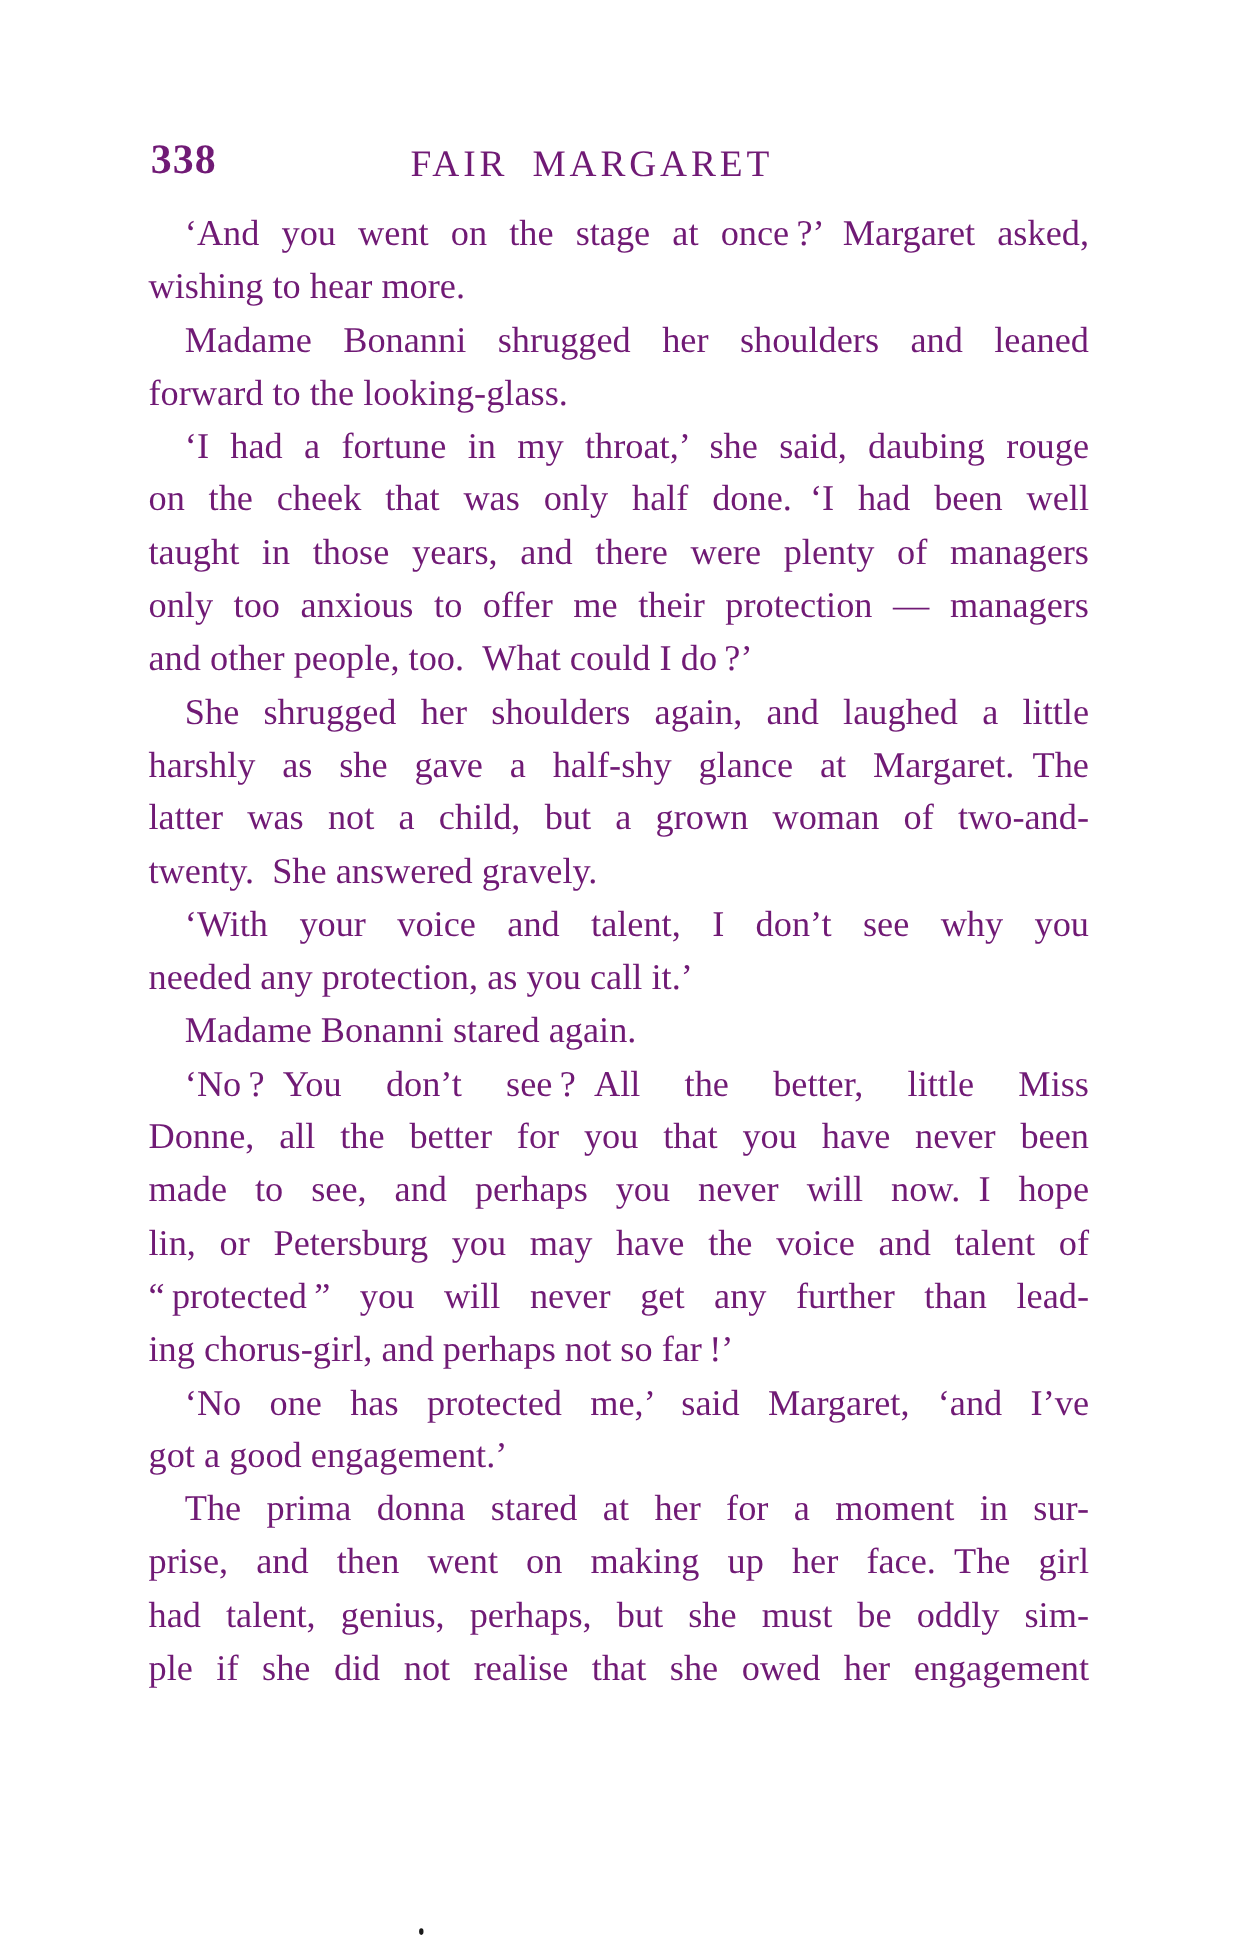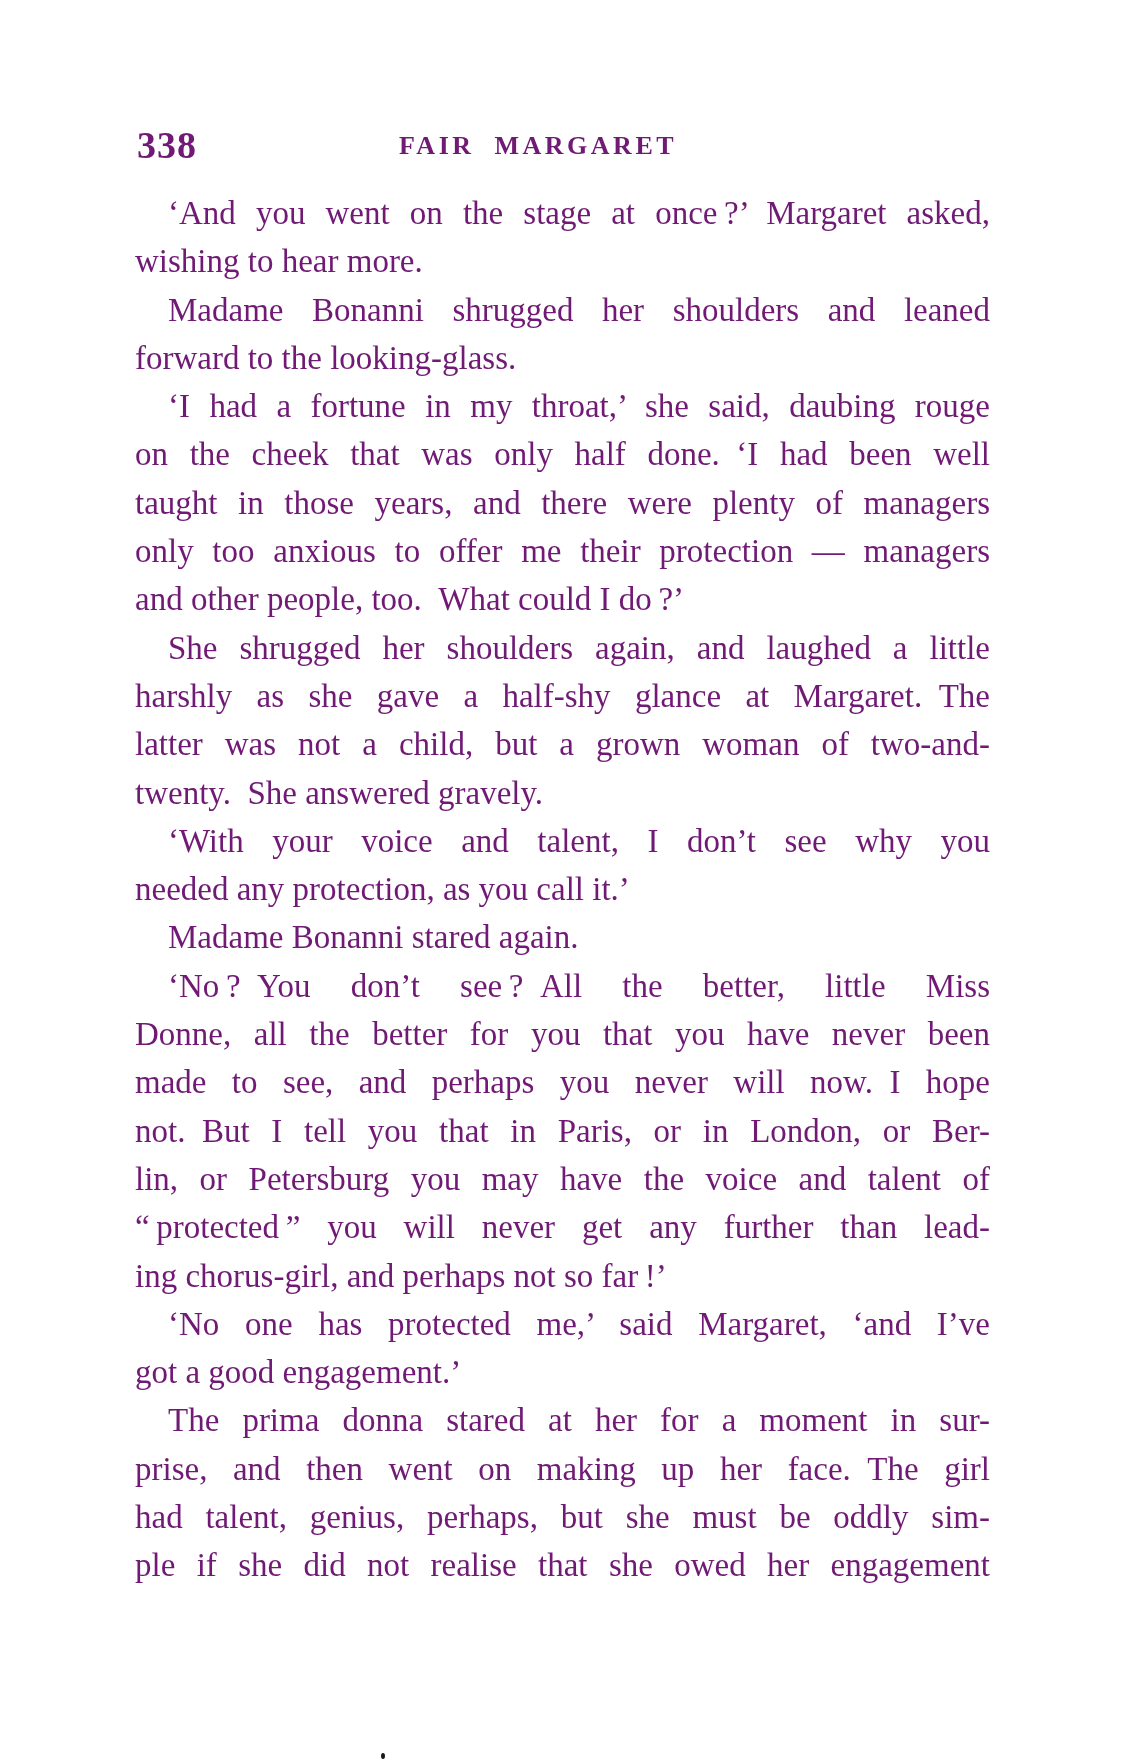--- a/index.html
+++ b/index.html
@@ -24,22 +24,22 @@
     font-weight: 700;
     line-height: 1;
     letter-spacing: 1px;
   }
   .running-head {
     position: absolute;
     left: 0;
     width: 1076px;
     top: 133px;
     text-align: center;
-    font-size: 26px;
-    font-weight: 700;
+    font-size: 34px;
+    font-weight: 400;
     line-height: 1;
     letter-spacing: 3.5px;
     word-spacing: 10px;
   }
   .text-block {
     position: absolute;
     left: 135px;
     top: 189px;
     width: 855px;
   }
@@ -86,21 +86,20 @@
       <div class="line indent">She shrugged her shoulders again, and laughed a little</div>
       <div class="line">harshly as she gave a half-shy glance at Margaret. The</div>
       <div class="line">latter was not a child, but a grown woman of two-and-</div>
       <div class="line para-end">twenty. She answered gravely.</div>
       <div class="line indent">‘With your voice and talent, I don’t see why you</div>
       <div class="line para-end">needed any protection, as you call it.’</div>
       <div class="line indent para-end">Madame Bonanni stared again.</div>
       <div class="line indent">‘No ? You don’t see ? All the better, little Miss</div>
       <div class="line">Donne, all the better for you that you have never been</div>
       <div class="line">made to see, and perhaps you never will now. I hope</div>
-      <div class="line">not. But I tell you that in Paris, or in London, or Ber-</div>
       <div class="line">lin, or Petersburg you may have the voice and talent of</div>
       <div class="line">“ protected ” you will never get any further than lead-</div>
       <div class="line para-end">ing chorus-girl, and perhaps not so far !’</div>
       <div class="line indent">‘No one has protected me,’ said Margaret, ‘and I’ve</div>
       <div class="line para-end">got a good engagement.’</div>
       <div class="line indent">The prima donna stared at her for a moment in sur-</div>
       <div class="line">prise, and then went on making up her face. The girl</div>
       <div class="line">had talent, genius, perhaps, but she must be oddly sim-</div>
       <div class="line">ple if she did not realise that she owed her engagement</div>
     </div>

